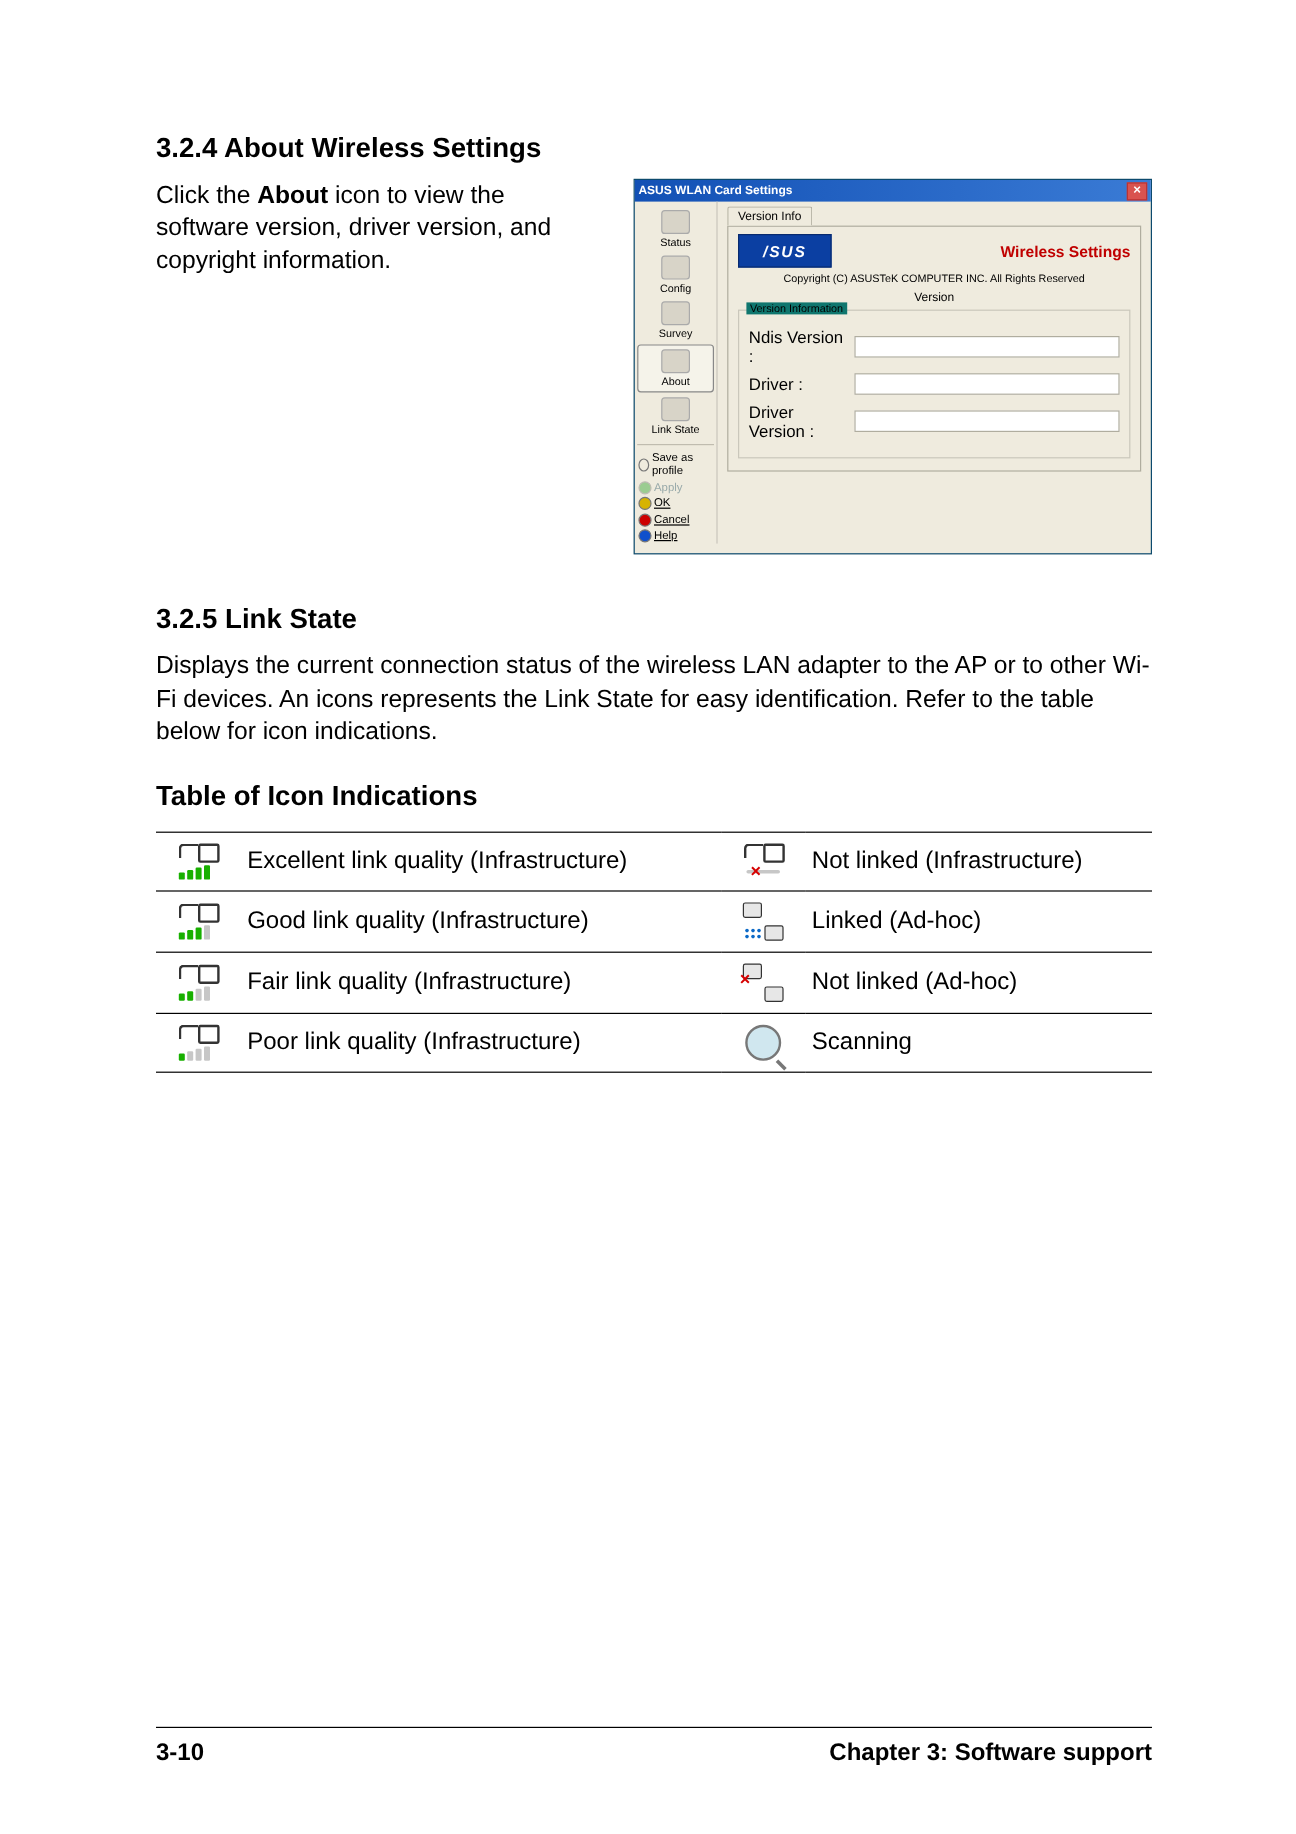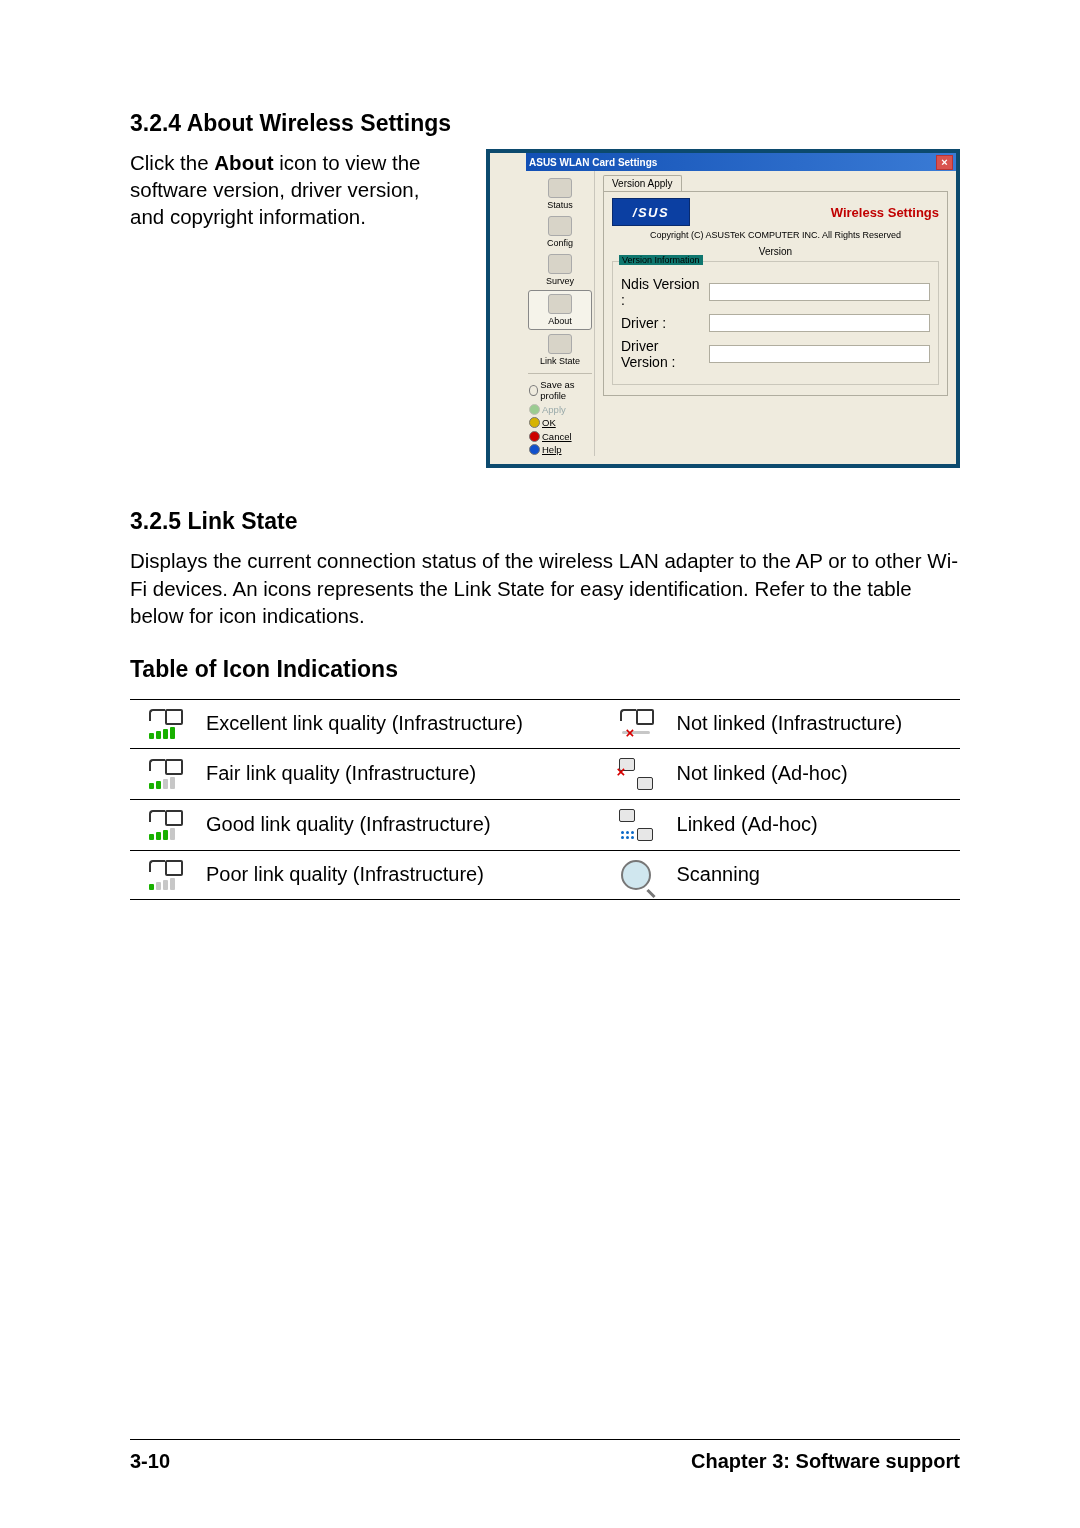--- a/index.html
+++ b/index.html
@@ -29,27 +29,26 @@
     align-items: flex-start;
   }
   .intro {
     font-size: 20.5px;
     line-height: 1.32;
     color: #000;
     flex: 1;
   }
   .intro b { font-weight: bold; }
   .screenshot {
-    border: 4px solid #0c4a6e;
+    border: 1px solid #0c4a6e;
     width: 430px;
     background: #efebde;
     font-family: Tahoma, Arial, sans-serif;
     font-size: 10px;
     padding-bottom: 8px;
-    padding-left: 36px;
   }
   .titlebar {
     background: linear-gradient(90deg,#1250b5,#3a7bd5);
     color:#fff;
     display:flex;
     justify-content:space-between;
     align-items:center;
     height:18px;
     padding:0 3px;
     font-weight:bold;
@@ -191,21 +190,21 @@
                 <span class="dot red"></span>
                 <span style="text-decoration:underline">Cancel</span>
               </div>
             <div class="bi">
                 <span class="dot blue"></span>
                 <span style="text-decoration:underline">Help</span>
               </div>
           </div>
         </div>
         <div class="shot-main">
-          <span class="tab">Version Apply</span>
+          <span class="tab">Version Info</span>
           <div class="panel">
             <div class="asus-row">
               <span class="asus-logo">/SUS</span>
               <span class="ws-title">Wireless Settings</span>
             </div>
             <div class="copy">Copyright (C) ASUSTeK COMPUTER INC. All Rights Reserved</div>
             <div class="vhdr">Version</div>
             <div class="vbox">
               <span class="vbox-title">Version Information</span>
               <div class="vrow">
@@ -249,51 +248,51 @@
       <td class="ic">
         <span class="mini-dev"><span class="ant"></span><span class="box"></span><span class="srod"></span><span class="mini-x">×</span></span>
       </td>
       <td>Not linked (Infrastructure)</td>
     </tr>
     <tr>
       <td class="ic">
         <span class="mini-dev"><span class="ant"></span><span class="box"></span><span class="bars">
                 <span class="b1 sg"></span>
                 <span class="b2 sg"></span>
-                <span class="b3 sgray"></span>
+                <span class="b3 sg"></span>
                 <span class="b4 sgray"></span>
               </span></span>
       </td>
-      <td>Fair link quality (Infrastructure)</td>
-      <td class="ic">
-        <span class="adhoc"><span class="pc a"></span><span class="pc b"></span><span class="xmark">×</span></span>
-      </td>
-      <td>Not linked (Ad-hoc)</td>
+      <td>Good link quality (Infrastructure)</td>
+      <td class="ic">
+        <span class="adhoc"><span class="pc a"></span><span class="pc b"></span><span class="dots">
+                <span></span>
+                <span></span>
+                <span></span>
+                <span></span>
+                <span></span>
+                <span></span>
+              </span></span>
+      </td>
+      <td>Linked (Ad-hoc)</td>
     </tr>
     <tr>
       <td class="ic">
         <span class="mini-dev"><span class="ant"></span><span class="box"></span><span class="bars">
                 <span class="b1 sg"></span>
                 <span class="b2 sg"></span>
-                <span class="b3 sg"></span>
+                <span class="b3 sgray"></span>
                 <span class="b4 sgray"></span>
               </span></span>
       </td>
-      <td>Good link quality (Infrastructure)</td>
-      <td class="ic">
-        <span class="adhoc"><span class="pc a"></span><span class="pc b"></span><span class="dots">
-                <span></span>
-                <span></span>
-                <span></span>
-                <span></span>
-                <span></span>
-                <span></span>
-              </span></span>
-      </td>
-      <td>Linked (Ad-hoc)</td>
+      <td>Fair link quality (Infrastructure)</td>
+      <td class="ic">
+        <span class="adhoc"><span class="pc a"></span><span class="pc b"></span><span class="xmark">×</span></span>
+      </td>
+      <td>Not linked (Ad-hoc)</td>
     </tr>
     <tr>
       <td class="ic">
         <span class="mini-dev"><span class="ant"></span><span class="box"></span><span class="bars">
                 <span class="b1 sg"></span>
                 <span class="b2 sgray"></span>
                 <span class="b3 sgray"></span>
                 <span class="b4 sgray"></span>
               </span></span>
       </td>

